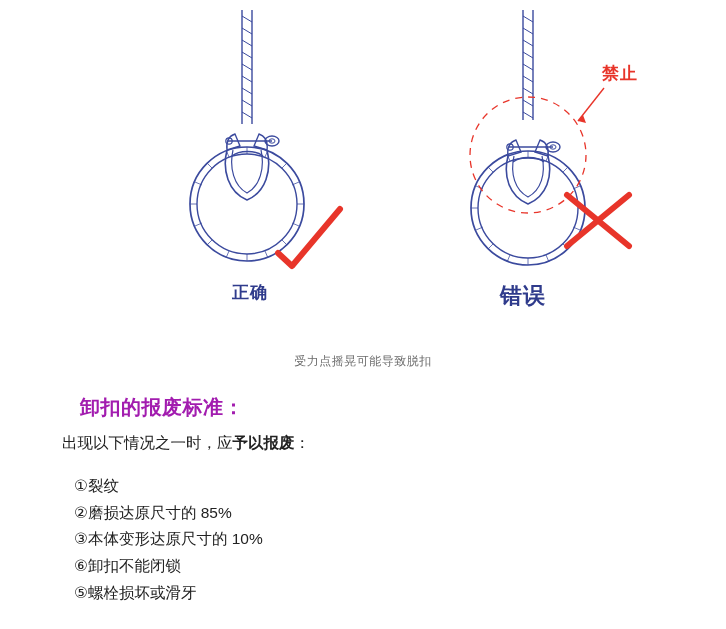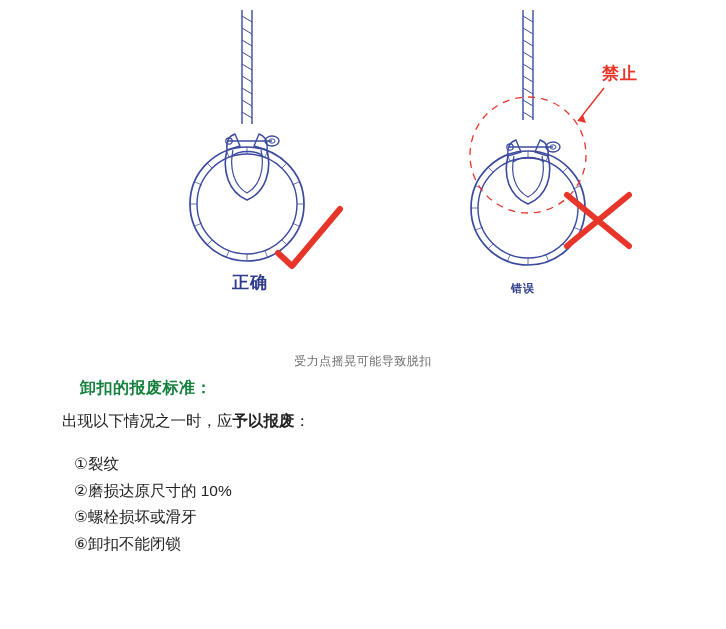--- a/index.html
+++ b/index.html
@@ -31,35 +31,35 @@
 
   .diagram-svg {
     position: absolute;
     left: 0;
     top: 0;
   }
 
   .label-correct {
     position: absolute;
     left: 205px;
-    top: 271px;
+    top: 281px;
     width: 90px;
     text-align: center;
     font-size: 17px;
     font-weight: bold;
     color: #2f3b8c;
     letter-spacing: 1px;
   }
   .label-wrong {
     position: absolute;
     left: 478px;
     top: 281px;
     width: 90px;
     text-align: center;
-    font-size: 11px;
+    font-size: 22px;
     font-weight: bold;
     color: #2f3b8c;
     letter-spacing: 1px;
   }
   .label-forbid {
     position: absolute;
     left: 602px;
     top: 62px;
     font-size: 17px;
     font-weight: bold;
@@ -80,24 +80,24 @@
   }
 
   
   .textblock {
     position: absolute;
     left: 62px;
     top: 378px;
     width: 600px;
   }
   .section-title {
-    font-size: 16px;
-    font-weight: bold;
-    color: #15803d;
-    margin: 0 0 10px 18px;
+    font-size: 20px;
+    font-weight: bold;
+    color: #a21caf;
+    margin: 16px 0 10px 18px;
     letter-spacing: 0.5px;
   }
   .intro {
     font-size: 15.5px;
     color: #222;
     margin: 0 0 18px 0;
     line-height: 1.55;
   }
   .intro b {
     font-weight: bold;
@@ -245,19 +245,20 @@
 
   <div class="caption">受力点摇晃可能导致脱扣</div>
 
   <div class="textblock">
     <div class="section-title">卸扣的报废标准：</div>
 
     <p class="intro"><span>出现以下情况之一时，应</span><b>予以报废</b><span>：</span></p>
 
     <ul class="item-list">
       <li>①裂纹</li>
-      <li>②磨损达原尺寸的 10%</li>
+      <li>②磨损达原尺寸的 85%</li>
+      <li>③本体变形达原尺寸的 10%</li>
+      <li>⑥卸扣不能闭锁</li>
       <li>⑤螺栓损坏或滑牙</li>
-      <li>⑥卸扣不能闭锁</li>
     </ul>
   </div>
 
 </div>
 
 </body></html>

